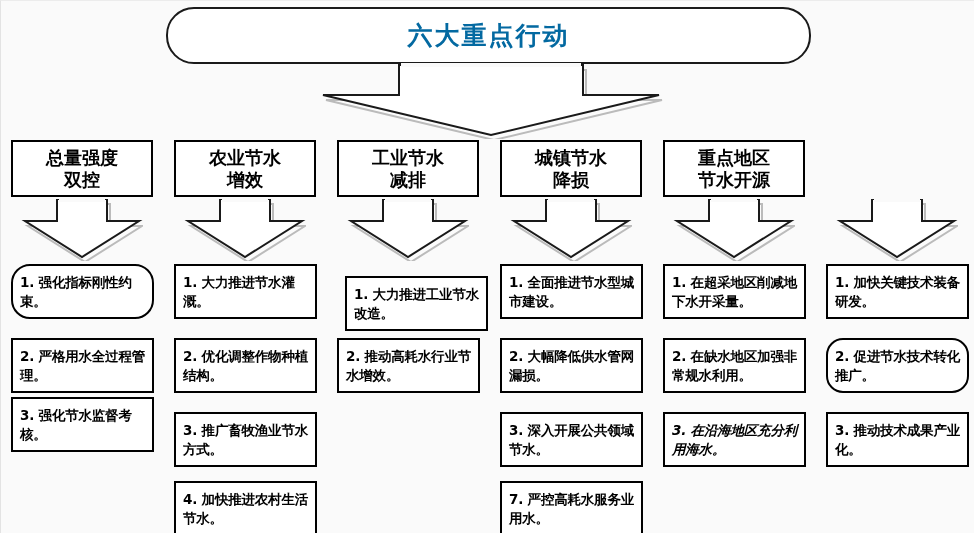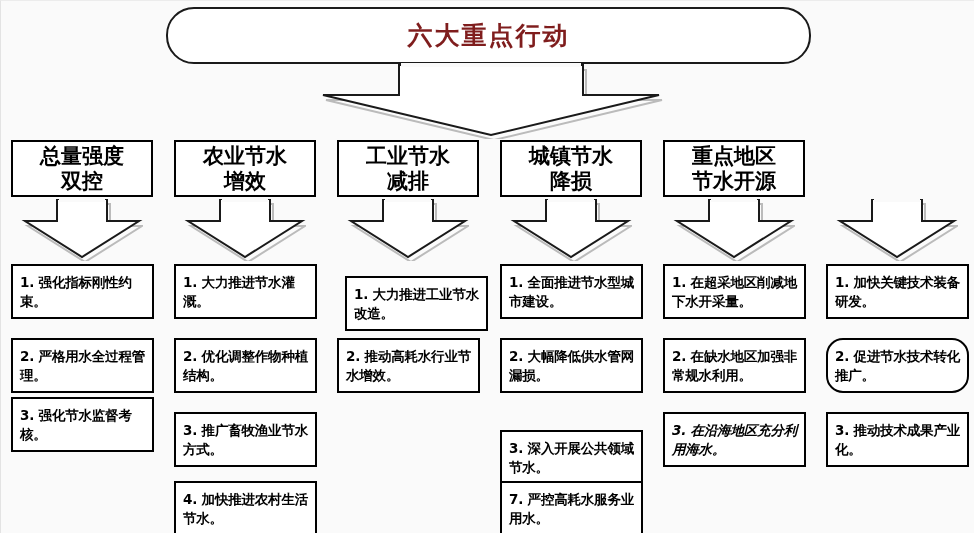--- a/index.html
+++ b/index.html
@@ -35,21 +35,21 @@
     border-radius: 28px;
     background: #ffffff;
     display: flex;
     align-items: center;
     justify-content: center;
     box-sizing: border-box;
   }
   .title-text {
     font-size: 25px;
     font-weight: bold;
-    color: #7f1d1d;
+    color: #0369a1;
     letter-spacing: 2px;
   }
 
   
   .big-arrow {
     position: absolute;
     left: 318px;
     top: 62px;
     width: 344px;
     height: 76px;
@@ -64,21 +64,21 @@
     border: 2px solid #000;
     background: #ffffff;
     box-sizing: border-box;
     display: flex;
     flex-direction: column;
     align-items: center;
     justify-content: center;
     line-height: 1.18;
   }
   .hdr-line {
-    font-size: 21px;
+    font-size: 18px;
     font-weight: bold;
     color: #000;
     white-space: nowrap;
   }
 
   
   .small-arrow {
     position: absolute;
     top: 198px;
     width: 122px;
@@ -123,21 +123,21 @@
 
   <div class="hdr-box" style="left:10px;">
     <span class="hdr-line">总量强度</span>
     <span class="hdr-line">双控</span>
   </div>
   <svg class="small-arrow" style="left:20px;" viewBox="0 0 122 62">
     <polygon points="36,2 86,2 86,24 118,24 61,60 4,24 36,24" fill="#ffffff" stroke="#1a1a1a" stroke-width="2" transform="translate(3,3)" opacity="0.28"></polygon>
     <polygon points="36,0 86,0 86,22 118,22 61,58 4,22 36,22" fill="#ffffff" stroke="#1a1a1a" stroke-width="2"></polygon>
     <rect x="38" y="0" width="46" height="3" fill="#fafafa"></rect>
   </svg>
-  <div class="item-box" style="left:10px; top:263px;">
+  <div class="item-box" style="left:10px; top:263px;border-radius:19px;">
     <span class="item-text">1. 强化指标刚性约束。</span>
   </div>
   <div class="item-box" style="left:10px; top:337px;">
     <span class="item-text">2. 严格用水全过程管理。</span>
   </div>
   <div class="item-box" style="left:10px; top:396px;">
     <span class="item-text">3. 强化节水监督考核。</span>
   </div>
 
   <div class="hdr-box" style="left:173px;">
@@ -186,21 +186,21 @@
     <polygon points="36,2 86,2 86,24 118,24 61,60 4,24 36,24" fill="#ffffff" stroke="#1a1a1a" stroke-width="2" transform="translate(3,3)" opacity="0.28"></polygon>
     <polygon points="36,0 86,0 86,22 118,22 61,58 4,22 36,22" fill="#ffffff" stroke="#1a1a1a" stroke-width="2"></polygon>
     <rect x="38" y="0" width="46" height="3" fill="#fafafa"></rect>
   </svg>
   <div class="item-box" style="left:499px; top:263px;">
     <span class="item-text">1. 全面推进节水型城市建设。</span>
   </div>
   <div class="item-box" style="left:499px; top:337px;">
     <span class="item-text">2. 大幅降低供水管网漏损。</span>
   </div>
-  <div class="item-box" style="left:499px; top:429px;">
+  <div class="item-box" style="left:499px; top:411px;">
     <span class="item-text">3. 深入开展公共领域节水。</span>
   </div>
   <div class="item-box" style="left:499px; top:480px;">
     <span class="item-text">7. 严控高耗水服务业用水。</span>
   </div>
 
   <div class="hdr-box" style="left:662px;">
     <span class="hdr-line">重点地区</span>
     <span class="hdr-line">节水开源</span>
   </div>

